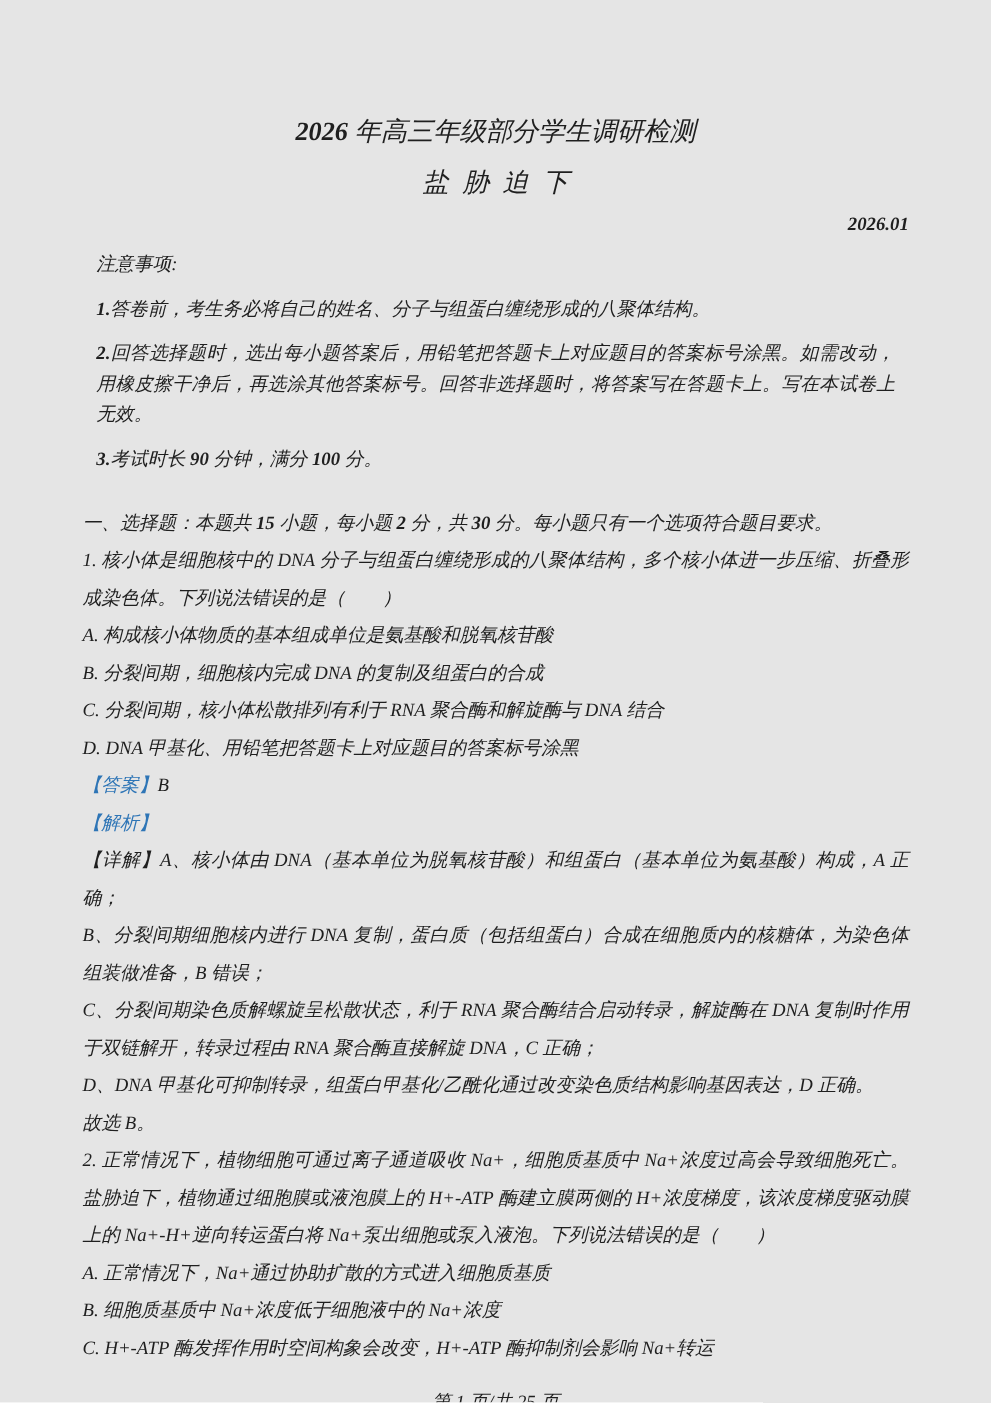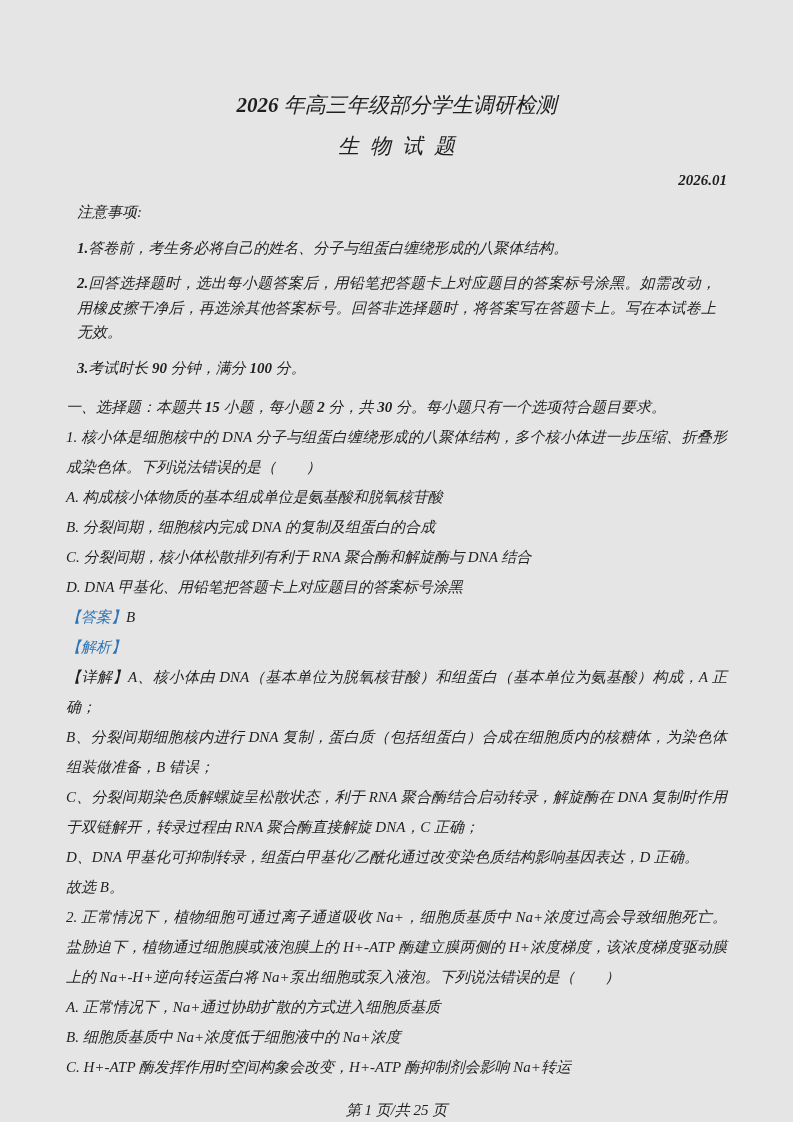--- a/index.html
+++ b/index.html
@@ -51,21 +51,21 @@
   }
   .notice-line {
     margin: 11px;
     line-height: 24.5px;
   }
   .line {
     margin: 0;
     line-height: 30px;
   }
   .section-head {
-    margin-top: 12px;
+    margin-top: 24px;
   }
   .justify {
     text-align: justify;
   }
   .bold {
     font-weight: bold;
   }
   .blue {
     color: var(--accent-blue, #2e75b6);
   }
@@ -75,21 +75,21 @@
     font-size: 15px;
     line-height: 28px;
   }
 </style>
 </head>
 <body>
 
 <div class="page">
 
   <h1 class="title"><span class="bold">2026</span><span> 年高三年级部分学生调研检测</span></h1>
-  <h2 class="subtitle">生物试题</h2>
+  <h2 class="subtitle">盐胁迫下</h2>
   <p class="date">2026.01</p>
 
   <section class="notice">
     <p class="notice-line">注意事项:</p>
     <p class="notice-line justify"><span class="bold">1.</span><span>答卷前，考生务必将自己的姓名、分子与组蛋白缠绕形成的八聚体结构。</span></p>
     <p class="notice-line justify"><span class="bold">2.</span><span>回答选择题时，选出每小题答案后，用铅笔把答题卡上对应题目的答案标号涂黑。如需改动，用橡皮擦干净后，再选涂其他答案标号。回答非选择题时，将答案写在答题卡上。写在本试卷上无效。</span></p>
     <p class="notice-line"><span class="bold">3.</span><span>考试时长 </span><span class="bold">90</span><span> 分钟，满分 </span><span class="bold">100</span><span> 分。</span></p>
   </section>
 
   <main>

